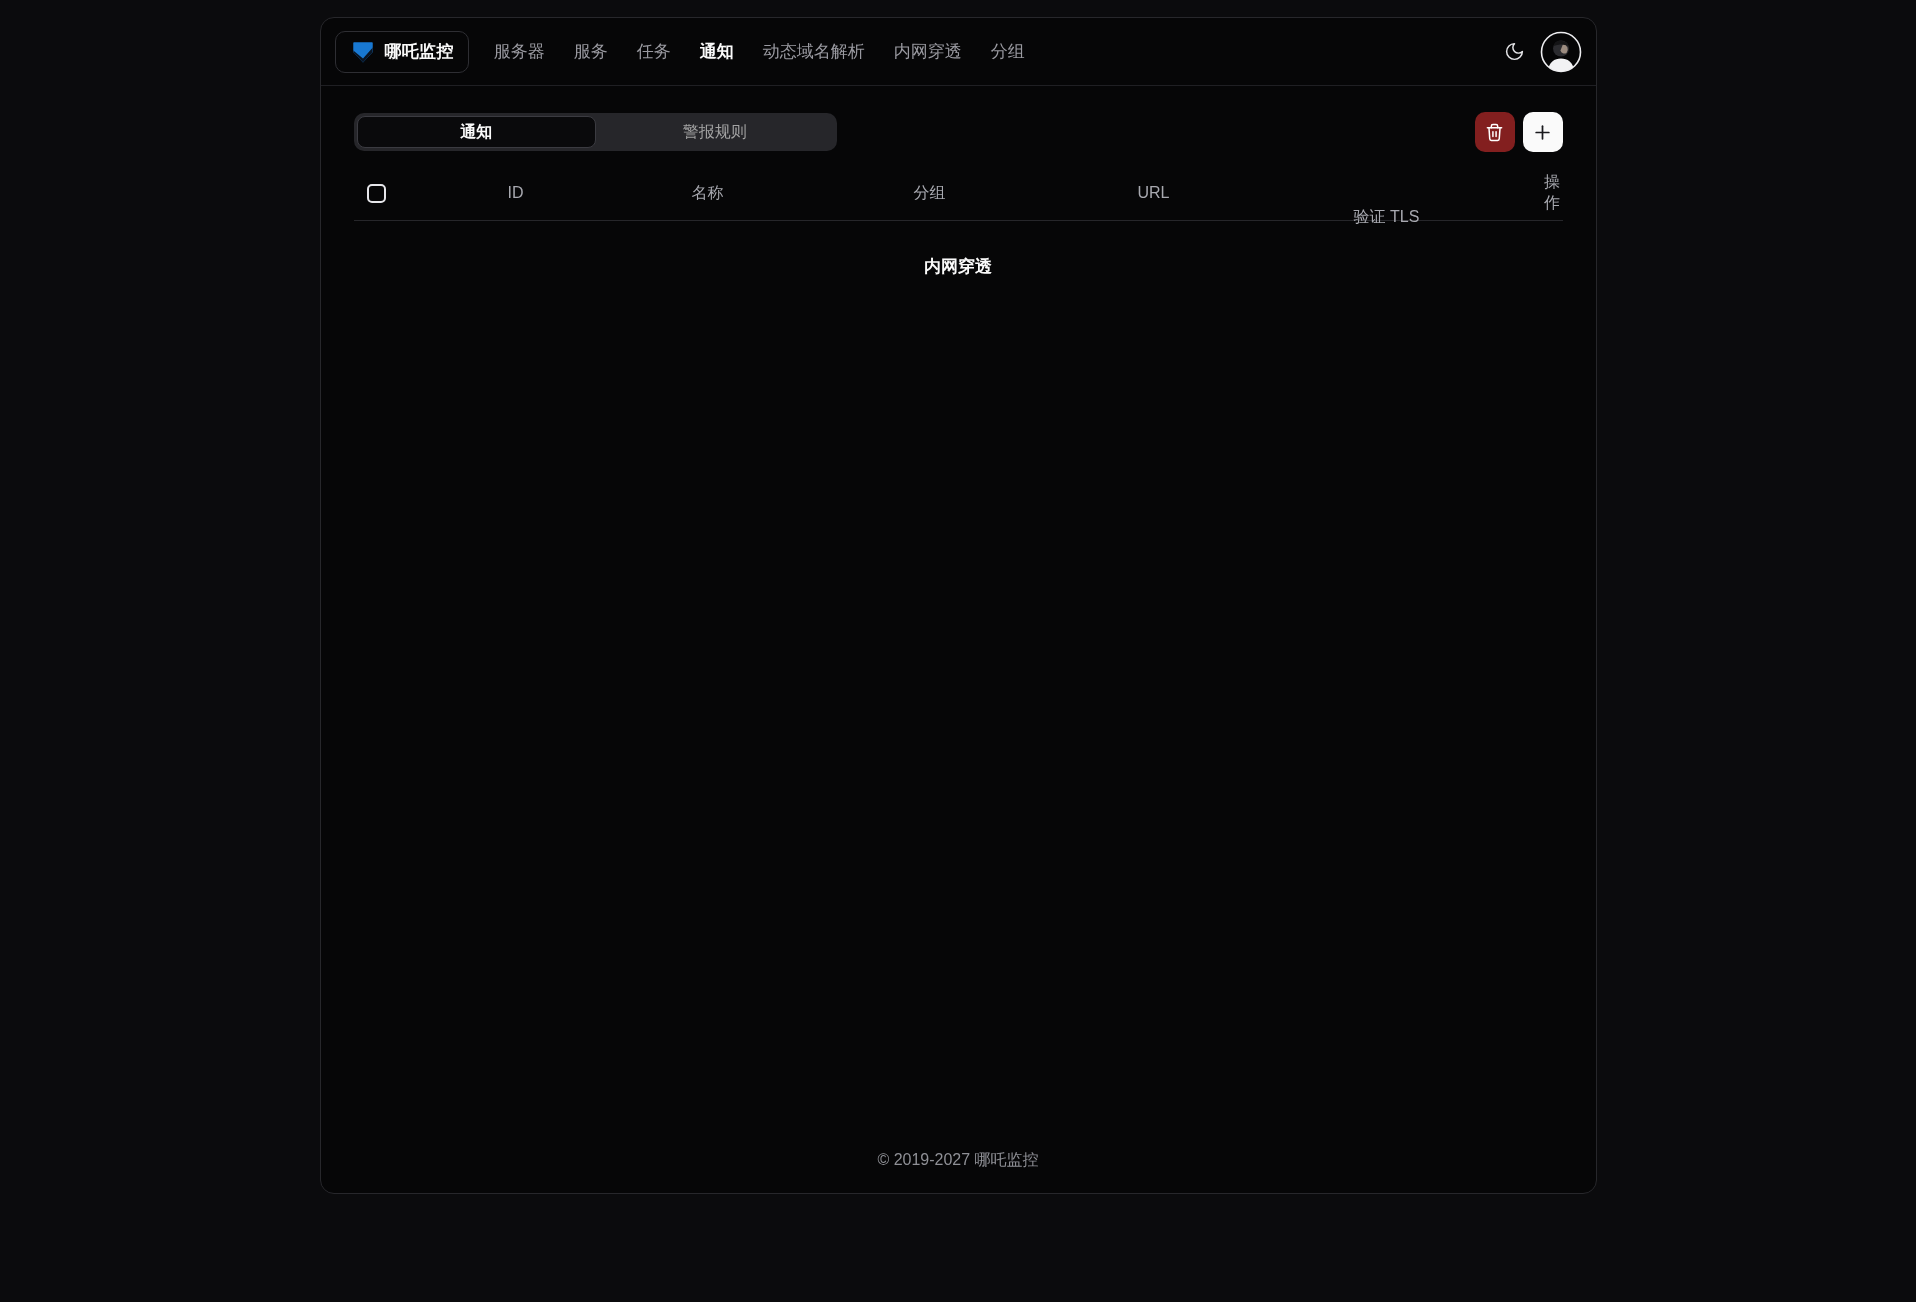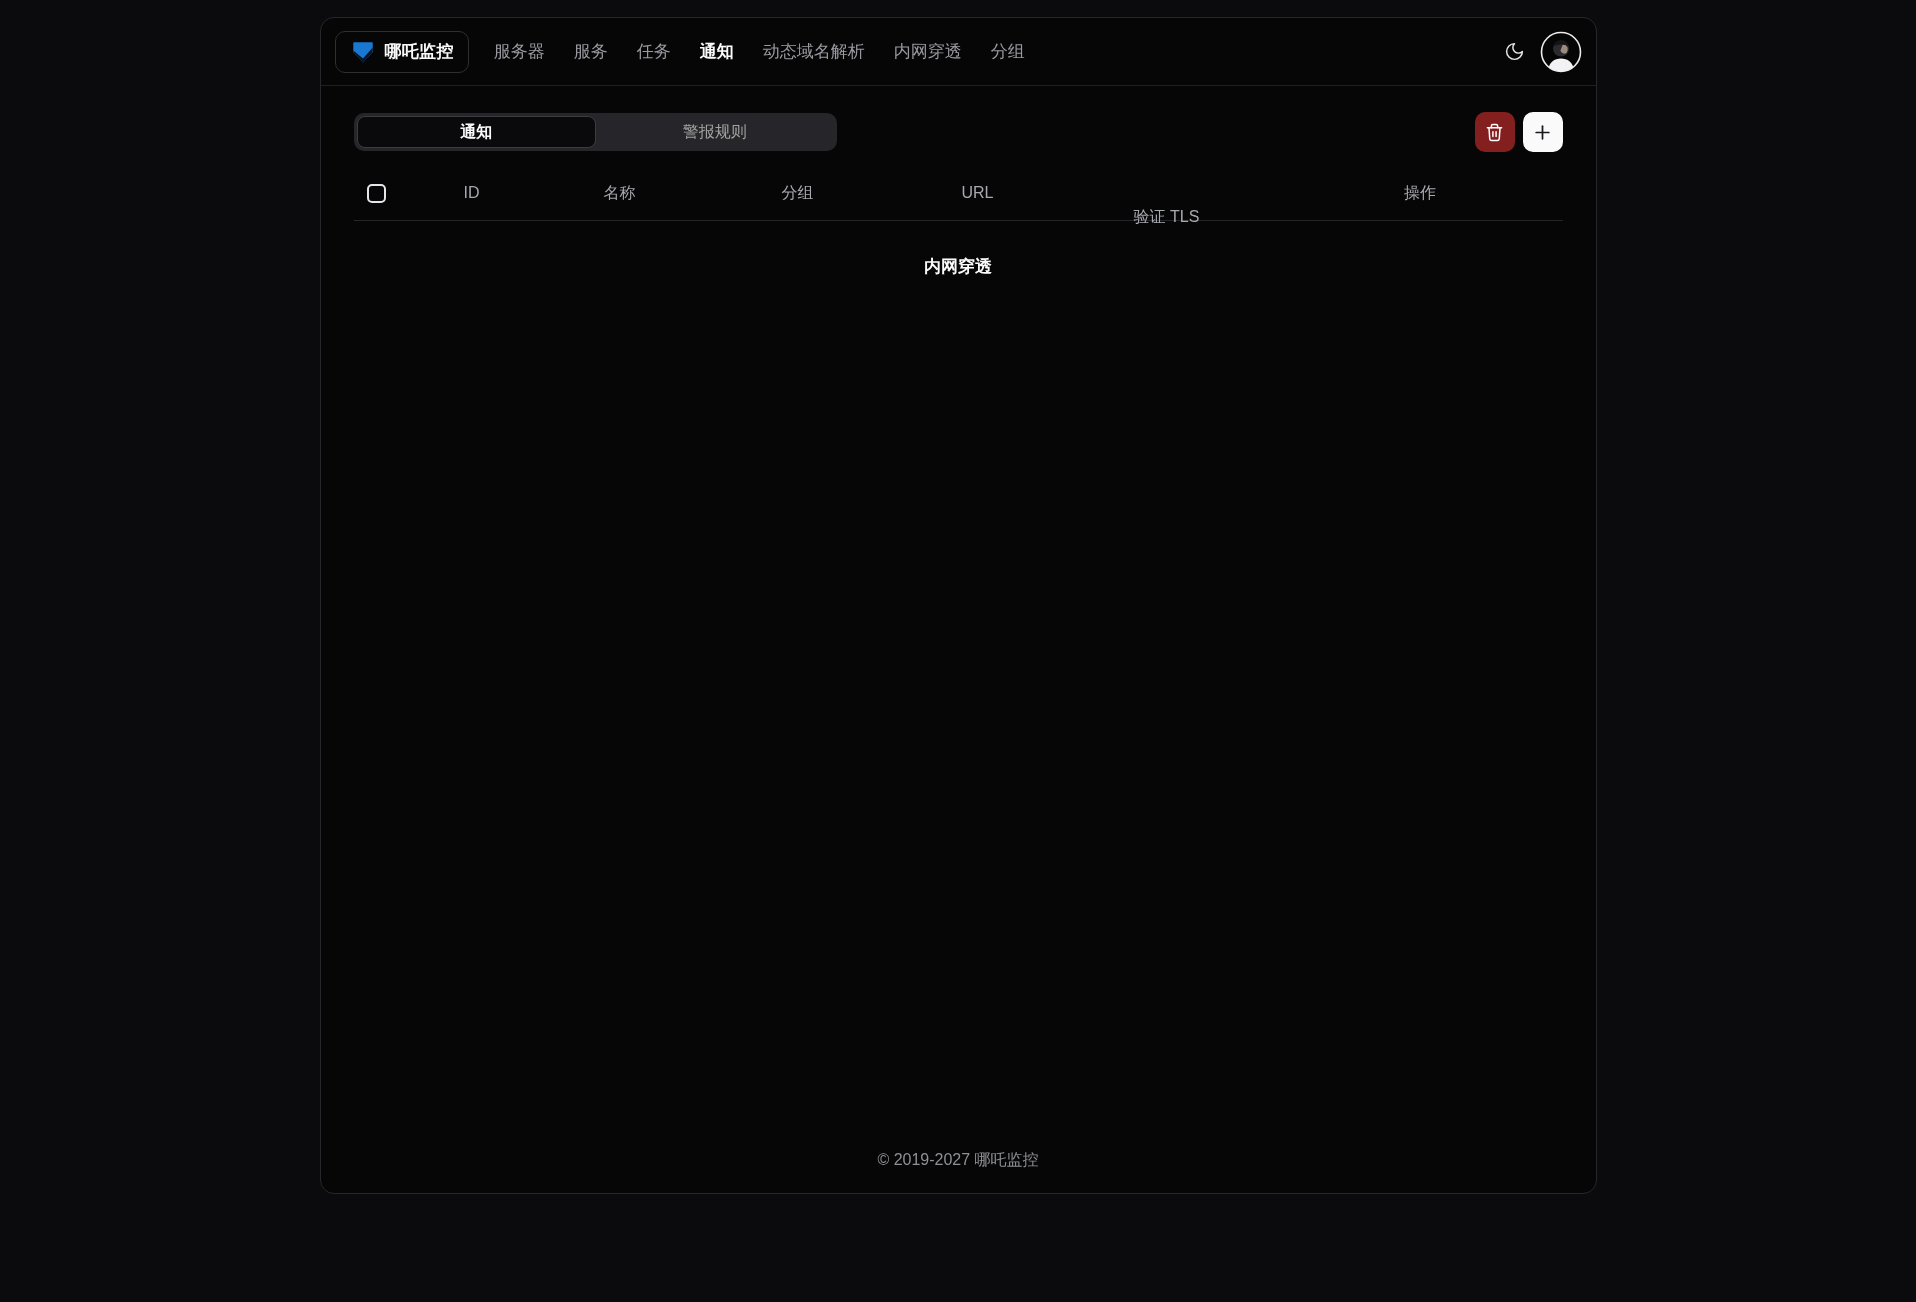--- a/index.html
+++ b/index.html
@@ -72,21 +72,21 @@
   .toolbar-actions { display:flex; gap:8px; }
   .action-btn {
     width:40px; height:40px; border:none; border-radius:10px;
     display:flex; align-items:center; justify-content:center; cursor:pointer;
   }
   .action-btn.danger { background:#831f1f; }
   .action-btn.light  { background:#fafafa; }
   
   .table { margin:14px 33px 0; }
   .t-row { display:flex; align-items:center; }
-  .t-head { height:55px; border-bottom:1px solid #26262a; }
+  .t-head { height:55px; border-bottom:1px solid #26262a;gap:44px; }
   .t-cell { text-align:center; font-size:16px; color:#a8a9b0; }
   .col-check  { width:46px; display:flex; justify-content:center; }
   .col-id     { width:144px; }
   .col-name   { width:152px; }
   .col-group  { width:204px; }
   .col-url    { width:156px; }
   .col-tls    { width:222px;margin-top:48px; }
   .col-action { flex:1; }
   .checkbox {
     width:19px; height:19px;

